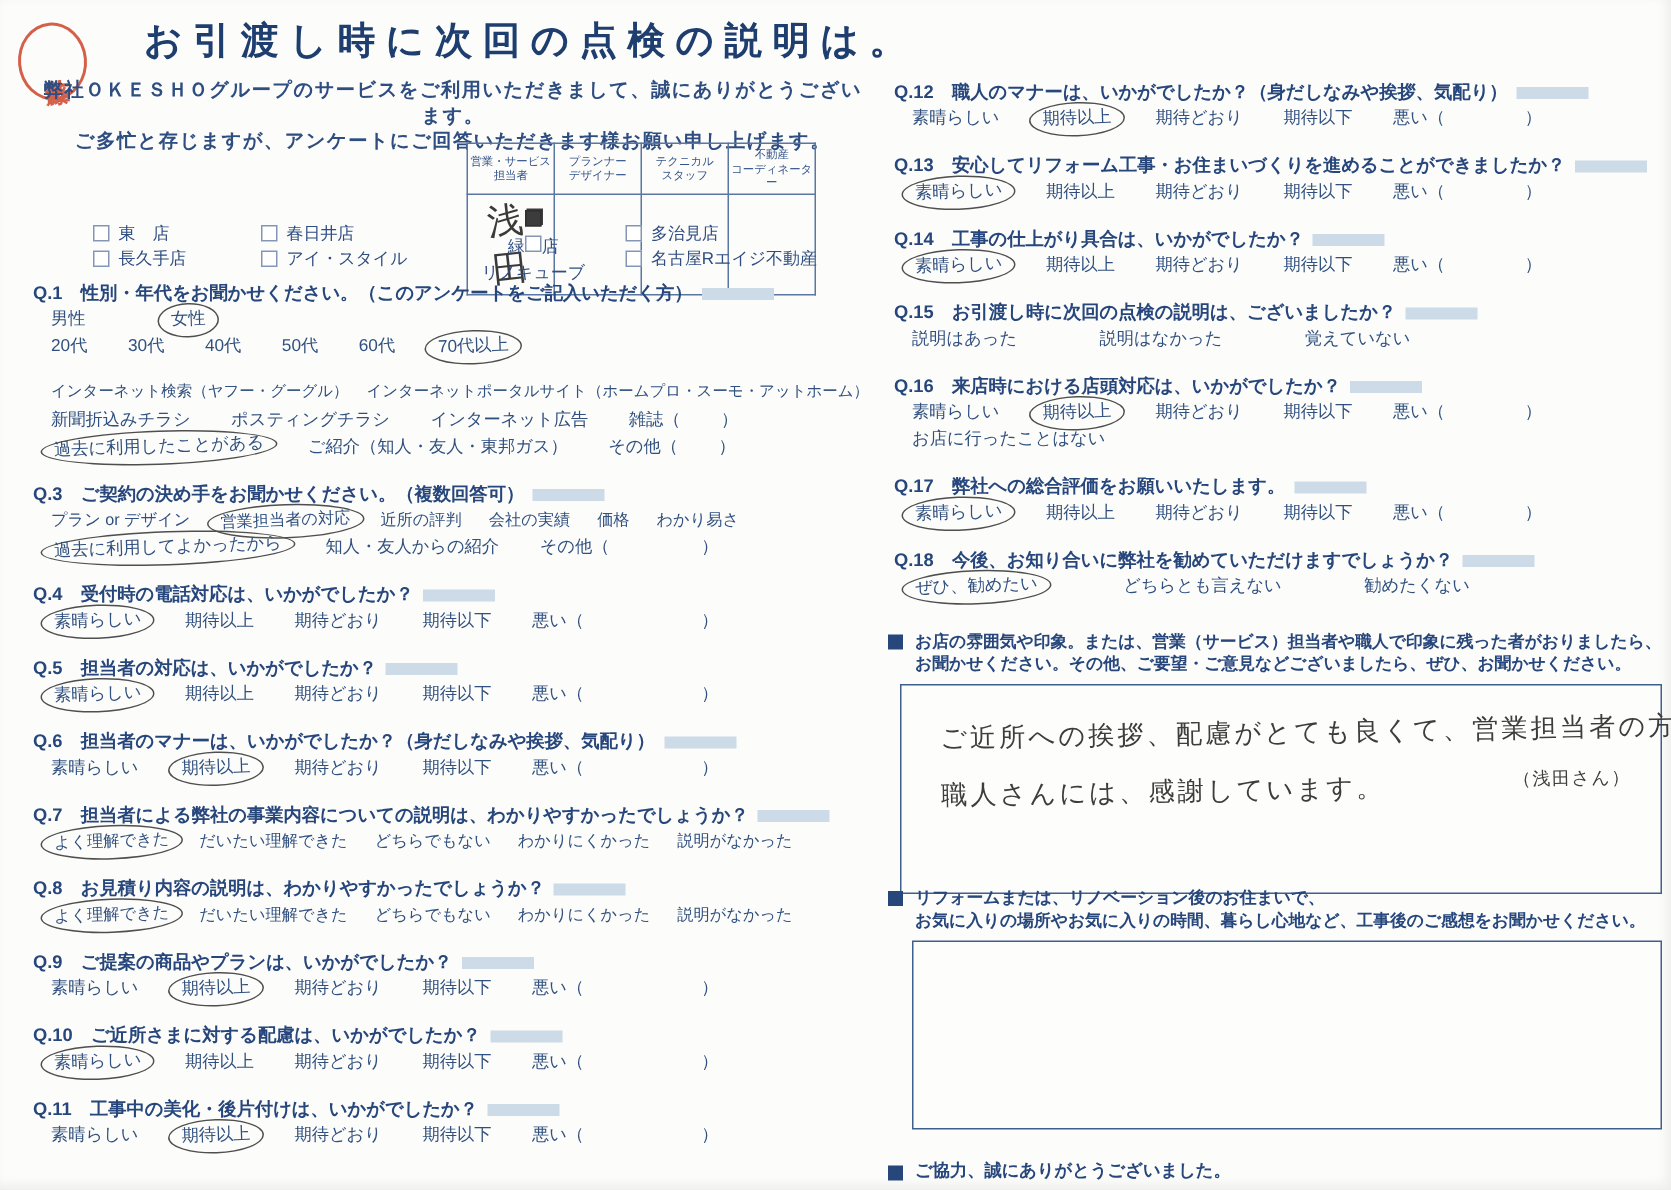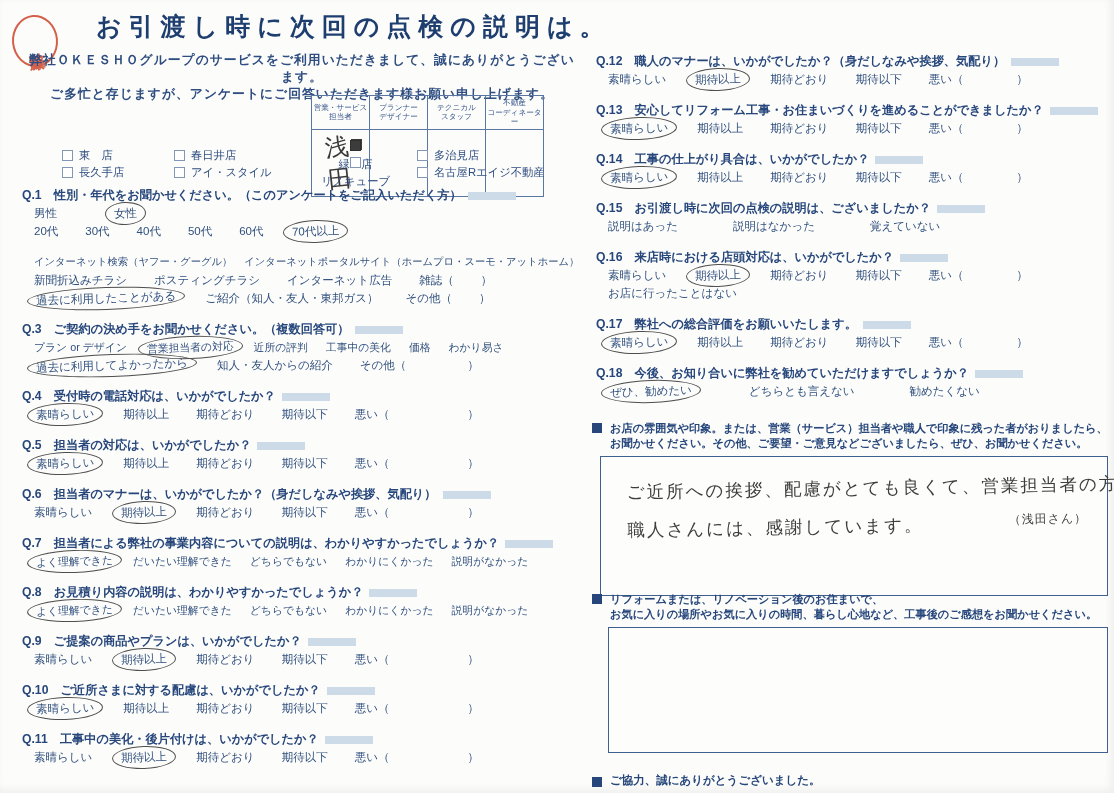--- a/index.html
+++ b/index.html
@@ -170,21 +170,21 @@
           <span>その他（</span>
           <span class="pright">）</span>
         </div>
       </div>
       <div class="q-block">
         <div class="q-title">Q.3　ご契約の決め手をお聞かせください。（複数回答可）<span class="hl"></span></div>
         <div class="q-row tight1">
           <span>プラン or デザイン</span>
           <span class="circ ">営業担当者の対応</span>
           <span>近所の評判</span>
-          <span>工事中の美化</span>
+          <span>会社の実績</span>
           <span>価格</span>
           <span>わかり易さ</span>
         </div>
         <div class="q-row paren">
           <span class="circ ">過去に利用してよかったから</span>
           <span>知人・友人からの紹介</span>
           <span>その他（</span>
           <span class="pright">）</span>
         </div>
       </div>

